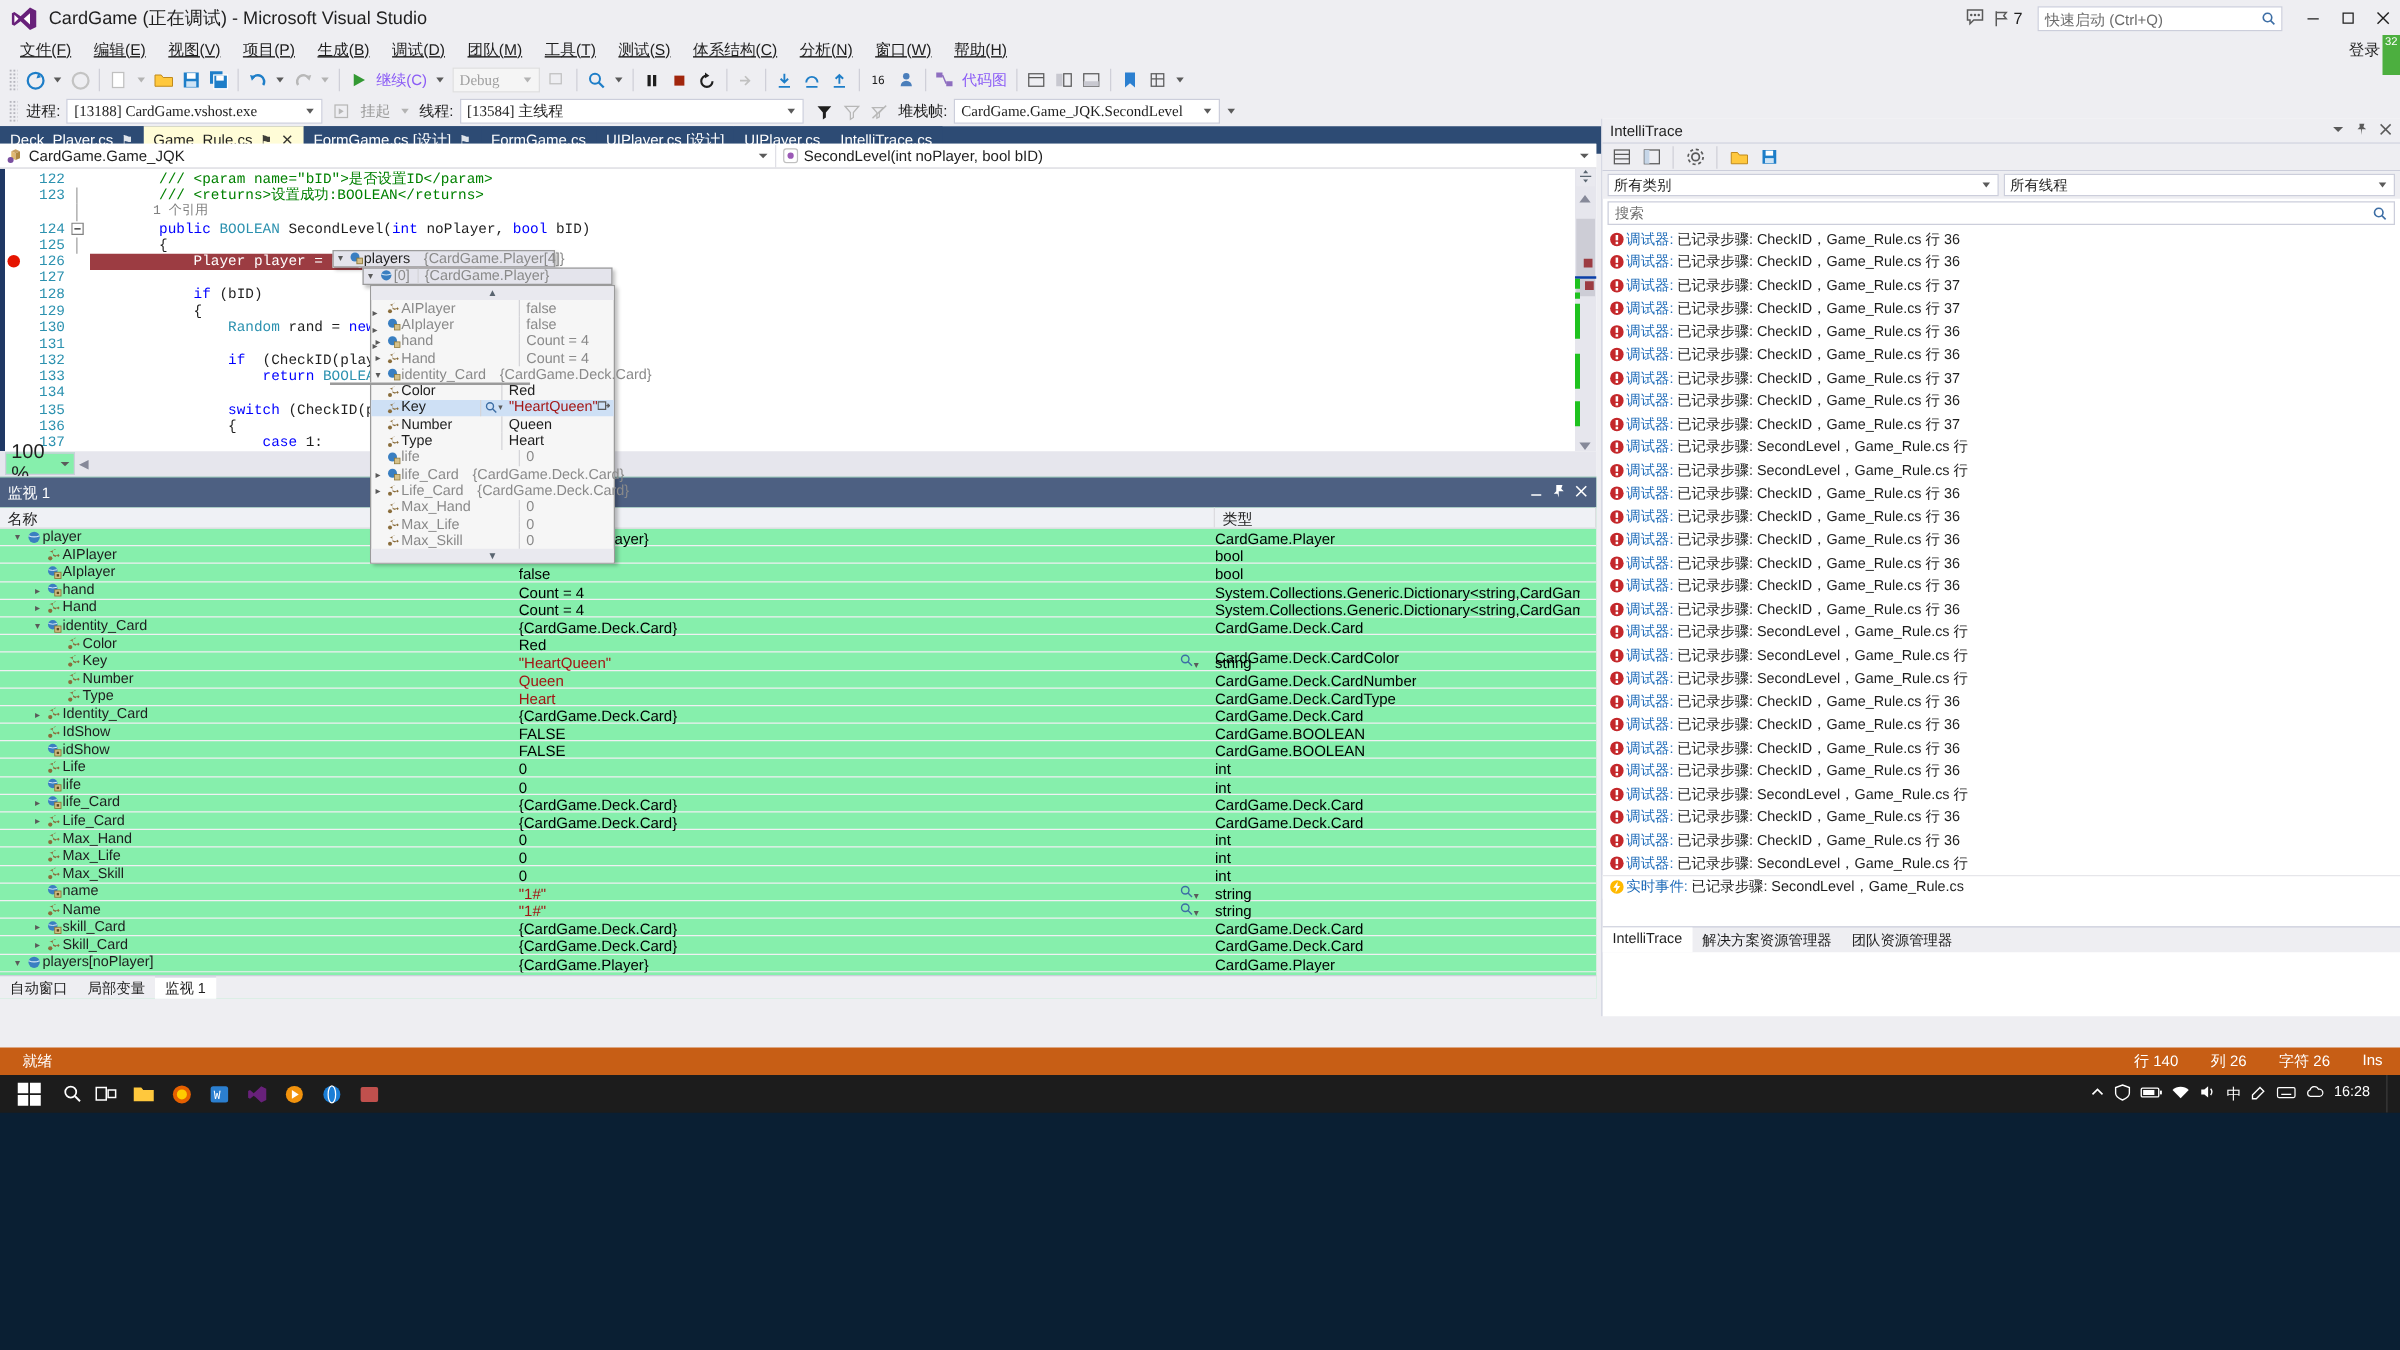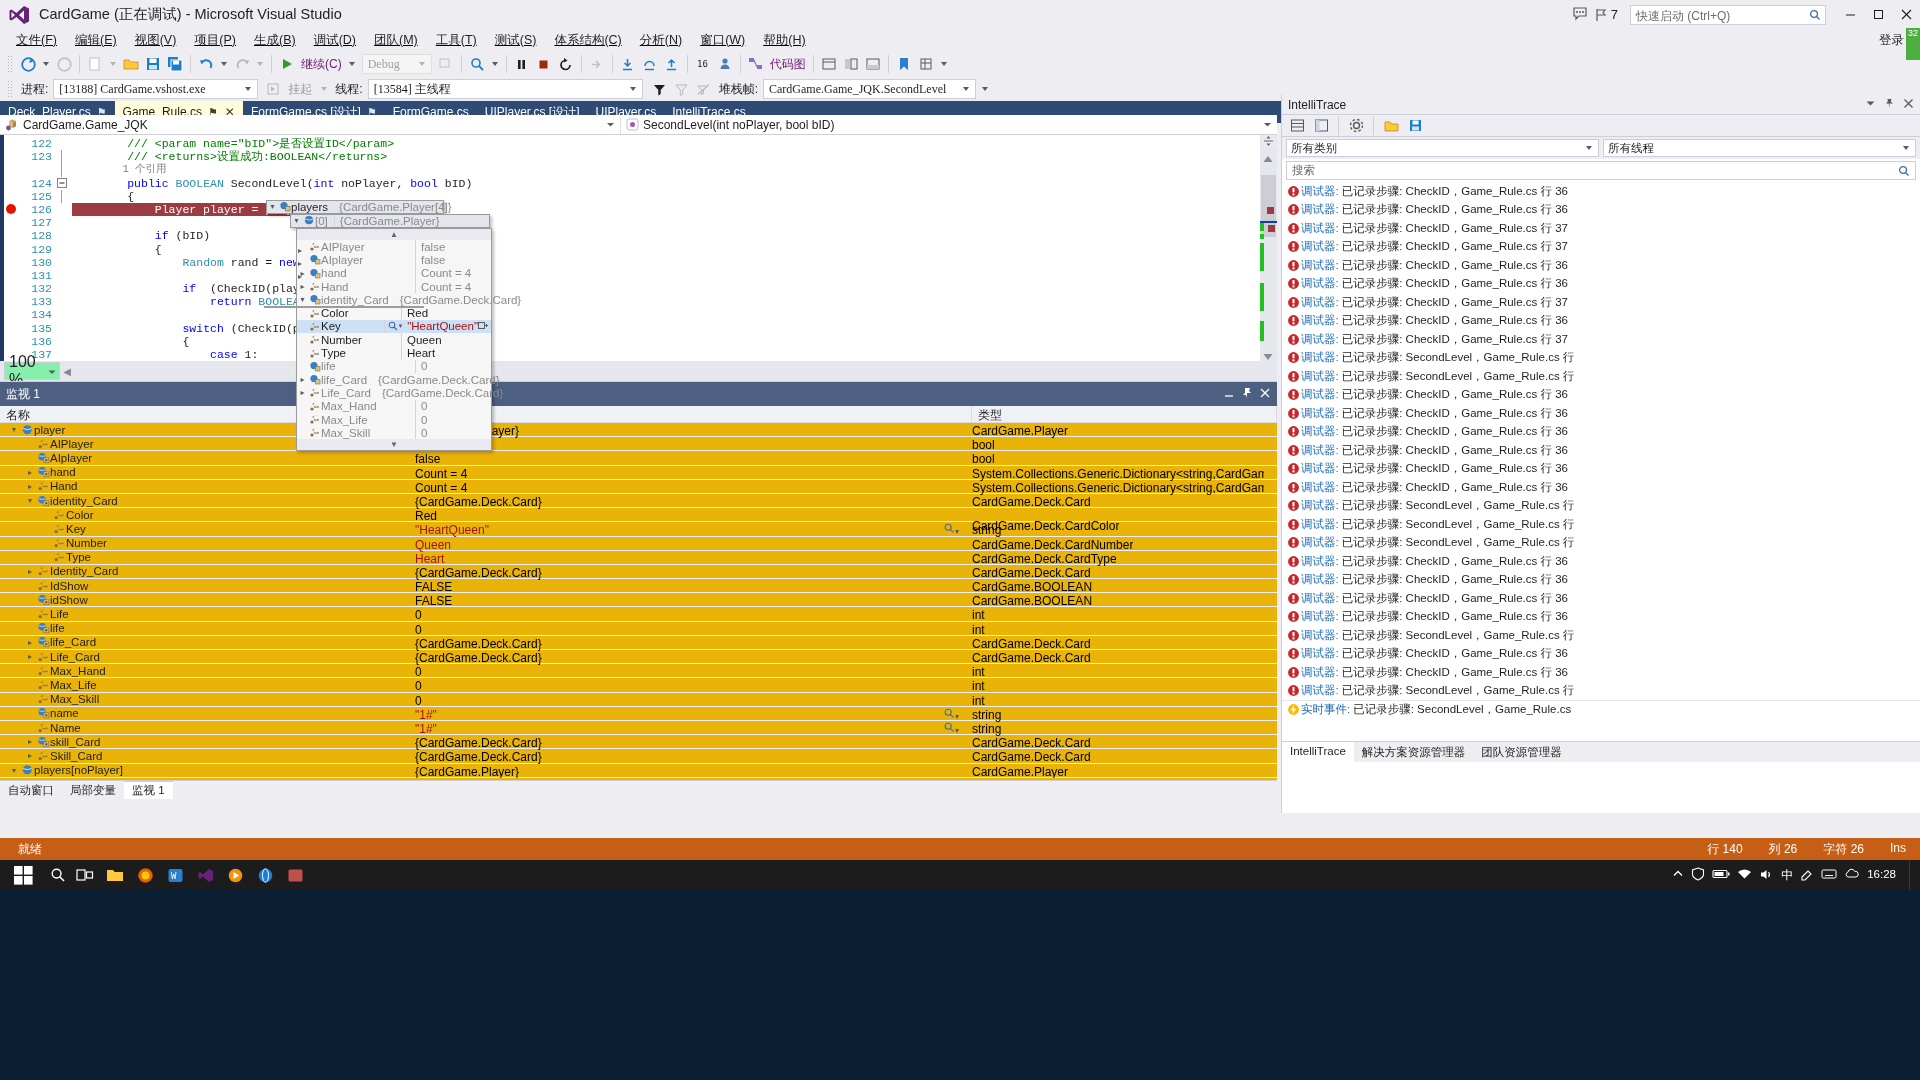--- a/index.html
+++ b/index.html
@@ -41,21 +41,21 @@
   .toolbar {
     height: 26px; background: #eeeef2; display: flex; align-items: center;
     padding-left: 4px; border-bottom: 1px solid #eeeef2;
   }
   .grip { width: 7px; height: 18px; margin: 0 3px;
     background-image: radial-gradient(#b0b0b8 40%, transparent 41%);
     background-size: 3px 3px; opacity: .9; }
   .tb-btn { height: 22px; min-width: 22px; display: flex; align-items: center;
             justify-content: center; padding: 0 2px; }
   .tb-sep { width: 1px; height: 18px; background: #cfcfd8; margin: 0 4px; }
-  .tb-text { font-size: 12px; color: #701a75; padding: 0 3px; }
+  .tb-text { font-size: 12px; color: #8b5cf6; padding: 0 3px; }
   .caret { width: 0; height: 0; border-left: 3.5px solid transparent;
            border-right: 3.5px solid transparent; border-top: 4px solid #5a5a5a; margin: 0 4px; }
   .caret.dim { border-top-color: #b3b3b3; }
   .tb-combo { height: 20px; background: #fff; border: 1px solid #cccedb; display: flex;
               align-items: center; font-size: 12px; color: #1e1e1e; padding: 0 2px 0 5px; }
   .tb-combo .cv { flex: 1; overflow: hidden; white-space: nowrap; font-family: Liberation Serif, serif; }
   .tb-combo.disabled { background: #f5f5f5; color: #a0a0a0; border-color: #dededf; }
   .lbl { font-size: 12px; color: #1e1e1e; margin: 0 5px 0 4px; white-space: nowrap; }
   .lbl.dim { color: #9a9a9a; }
 
@@ -115,21 +115,21 @@
   .tip-name.dark { color: #1e1e1e; }
   .tip-val { color: #8a8a8a; }
   .tip-val.dark { color: #1e1e1e; }
   .tip-val.red { color: #a31515; }
   .tip-hdr { background: #e4e4ec; }
   .tip-scroll-up, .tip-scroll-dn { text-align: center; color: #5a6570; font-size: 8px;
        background: #e9e9ef; height: 11px; line-height: 11px; }
   .vline { width: 1px; background: #d4d4d8; align-self: stretch; }
 
   
-  .watch { position: absolute; left: 0; top: 381px; width: 1277px; height: 418px; background: #eab308;
+  .watch { position: absolute; left: 0; top: 381px; width: 1277px; height: 418px; background: #86efac;
            border-top: 1px solid #cccedb; }
   .panel-title { height: 24px; background: #4d6082; color: #fff; display: flex; align-items: center;
                  padding: 0 6px; font-size: 12px; }
   .panel-title .ctrls { margin-left: auto; display: flex; align-items: center; gap: 6px; }
   .w-hdr { height: 17px; background: #eff1f5; display: flex; font-size: 12px; color: #1e1e1e;
            border-bottom: 1px solid #dcdce0; }
   .w-hdr div { padding: 1px 6px; border-right: 1px solid #dcdce0; }
   .w-rows { height: 355px; overflow: hidden; }
   .w-row { height: 14.2px; display: flex; align-items: center; font-size: 11.5px; color: #1e1e1e;
            border-bottom: 1px solid #f0f0f2; }

